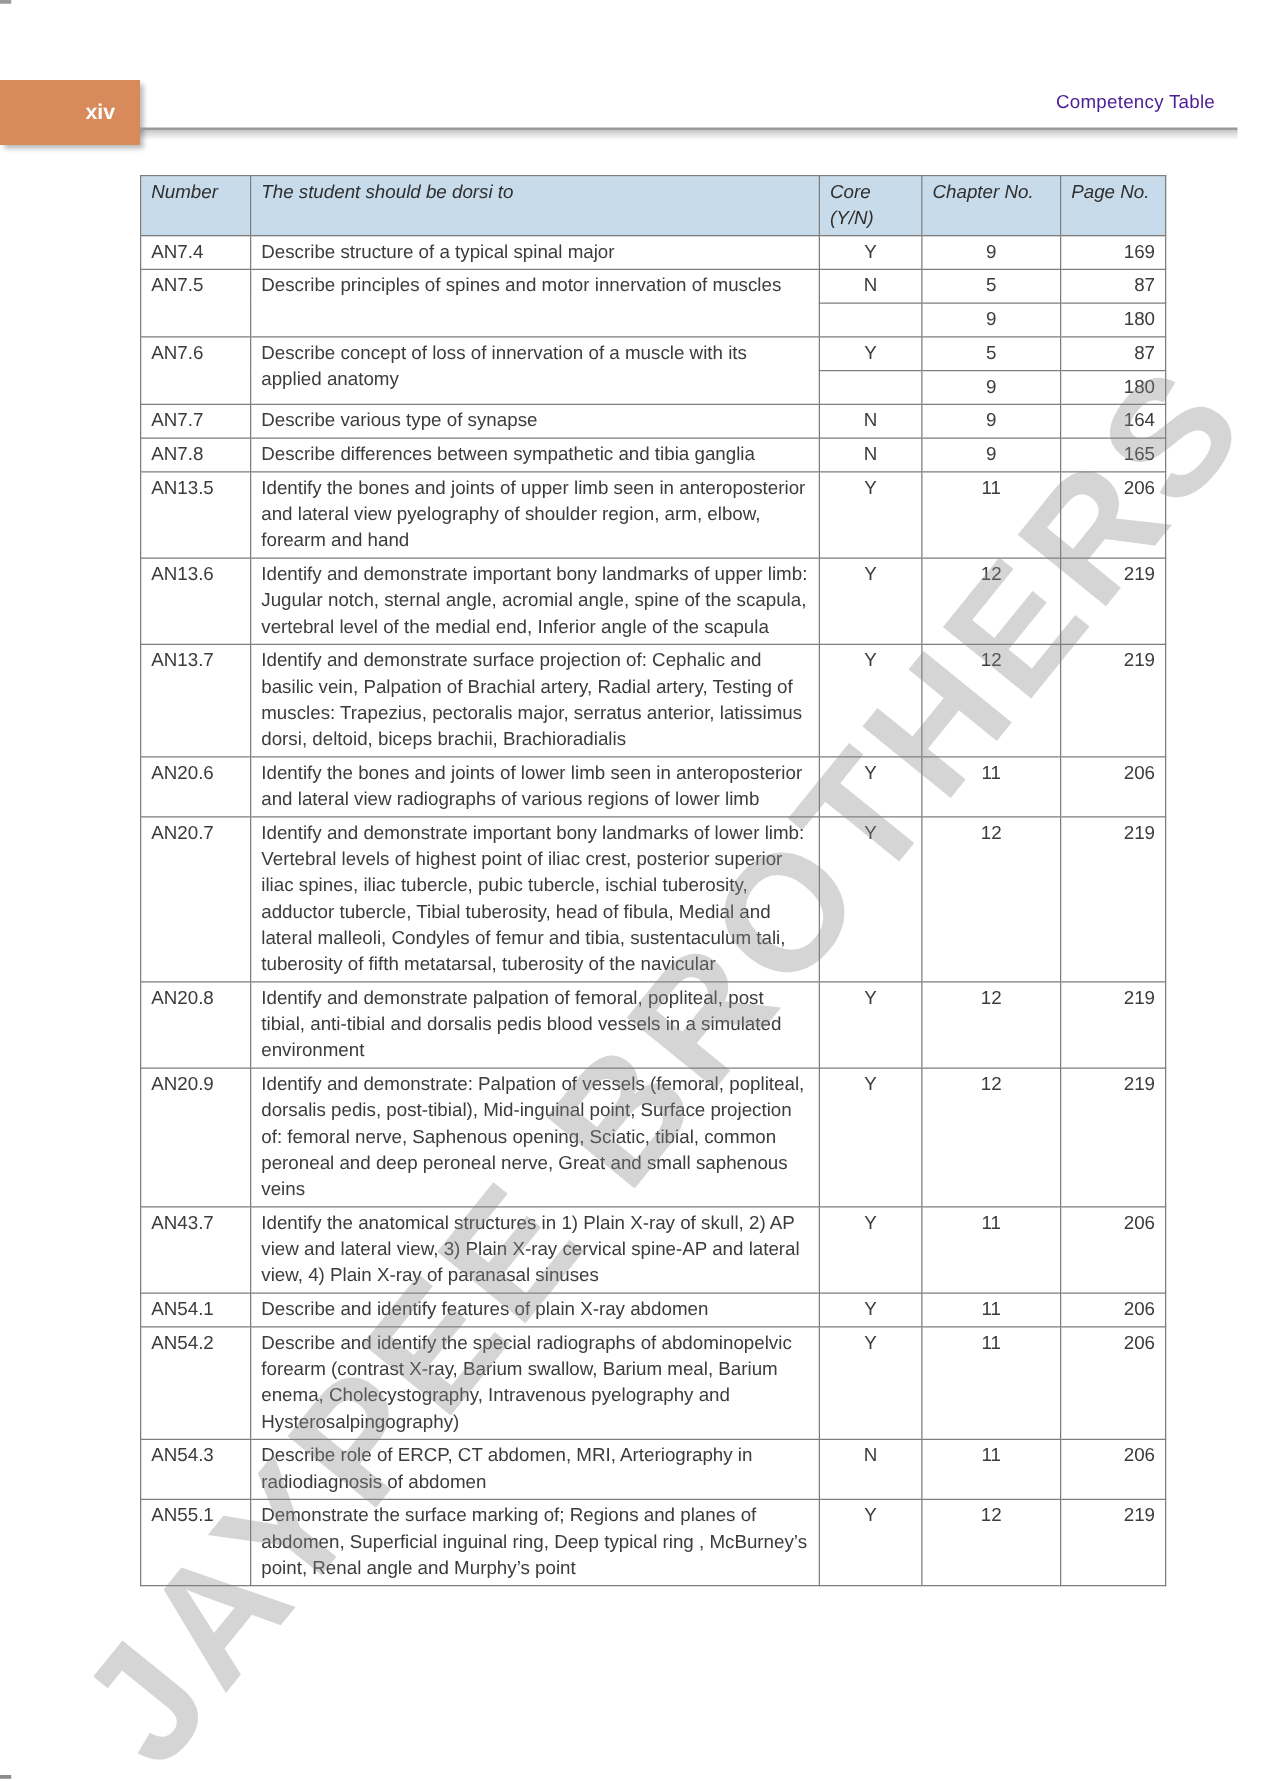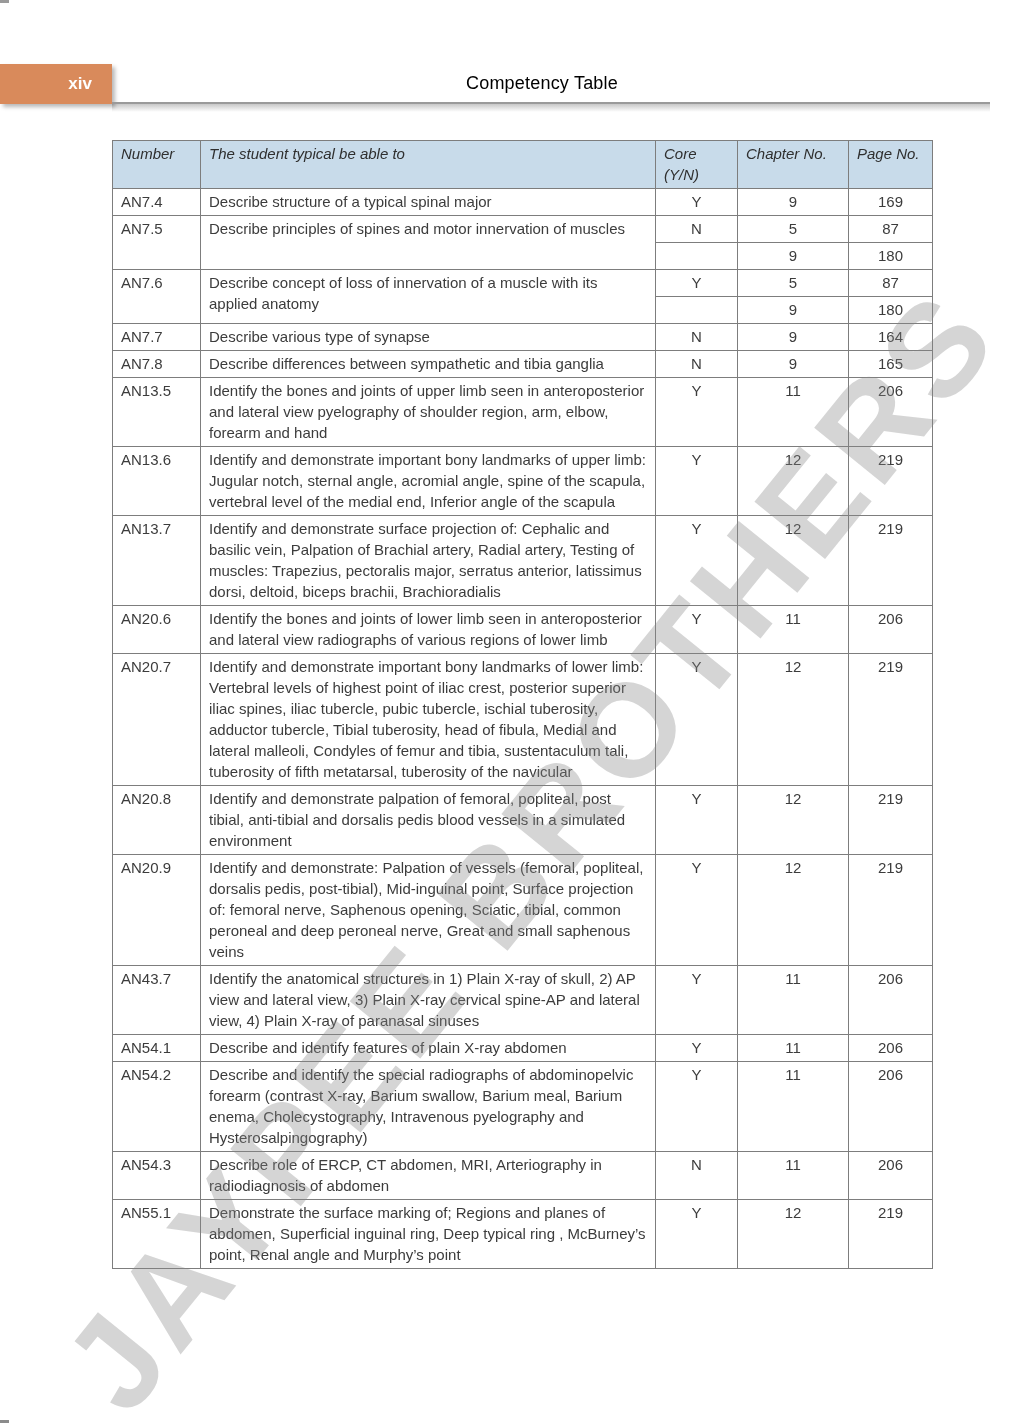--- a/index.html
+++ b/index.html
@@ -2,29 +2,29 @@
 <html><head>
 <meta charset="utf-8">
 <style>
   html,body{margin:0;padding:0;}
   body{
     width:1012px;height:1425px;position:relative;background:#ffffff;
     font-family:"Liberation Sans", sans-serif;color:#3c3c3c;overflow:hidden;
   }
   
   .pagenum-box{
-    position:absolute;left:0;top:64px;width:112px;height:40px;
+    position:absolute;left:0;top:64px;width:112px;height:52px;
     background:#d98a5b;color:#ffffff;font-weight:bold;font-size:17px;
     display:flex;align-items:center;justify-content:flex-end;
     padding-right:20px;box-sizing:border-box;
     box-shadow:3px 3px 4px rgba(0,0,0,0.28);
   }
   .header-title{
-    position:absolute;left:112px;top:73px;width:860px;text-align:center;
-    font-size:18px;color:#000000;letter-spacing:0.2px;
+    position:absolute;left:112px;top:73px;width:860px;text-align:right;
+    font-size:15px;color:#4c1d95;letter-spacing:0.2px;
   }
   .header-rule{
     position:absolute;left:112px;top:102px;width:878px;height:2px;
     background:#9a9a9a;
   }
   .header-rule::after{
     content:"";position:absolute;left:0;top:2px;width:100%;height:8px;
     background:linear-gradient(to bottom, rgba(0,0,0,0.22), rgba(0,0,0,0));
   }
   
@@ -38,21 +38,21 @@
     vertical-align:top;box-sizing:border-box;word-wrap:break-word;
   }
   .comp-table thead th{
     background:#c8dbea;font-style:italic;font-weight:normal;
     text-align:left;color:#2f2f2f;height:26px;
   }
   .col-number-w{width:88px;} .col-desc-w{width:455px;}
   .col-core-w{width:82px;} .col-chapter-w{width:111px;} .col-page-w{width:84px;}
   td.col-core{text-align:center;}
   td.col-chapter{text-align:center;}
-  td.col-page{text-align:center;}
+  td.col-page{text-align:right;}
   
   .watermark{
     position:absolute;left:530px;top:850px;width:1600px;height:0;
     display:flex;align-items:center;justify-content:center;
     transform:translate(-50%,-50%) rotate(-51deg);
     font-size:132px;font-weight:bold;letter-spacing:7px;
     color:rgba(134,134,134,0.35);white-space:nowrap;
     pointer-events:none;z-index:5;
   }
   
@@ -75,21 +75,21 @@
   <colgroup>
     <col class="col-number-w">
       <col class="col-desc-w">
       <col class="col-core-w">
       <col class="col-chapter-w">
       <col class="col-page-w">
   </colgroup>
   <thead>
     <tr>
       <th>Number</th>
-      <th>The student typical be able to</th>
+      <th>The student should be dorsi to</th>
       <th>Core (Y/N)</th>
       <th>Chapter No.</th>
       <th>Page No.</th>
     </tr>
   </thead>
   <tbody>
       <tr>
         <td class="col-number">AN7.4</td>
         <td class="col-desc">Describe structure of a typical spinal major</td>
         <td class="col-core">Y</td>

